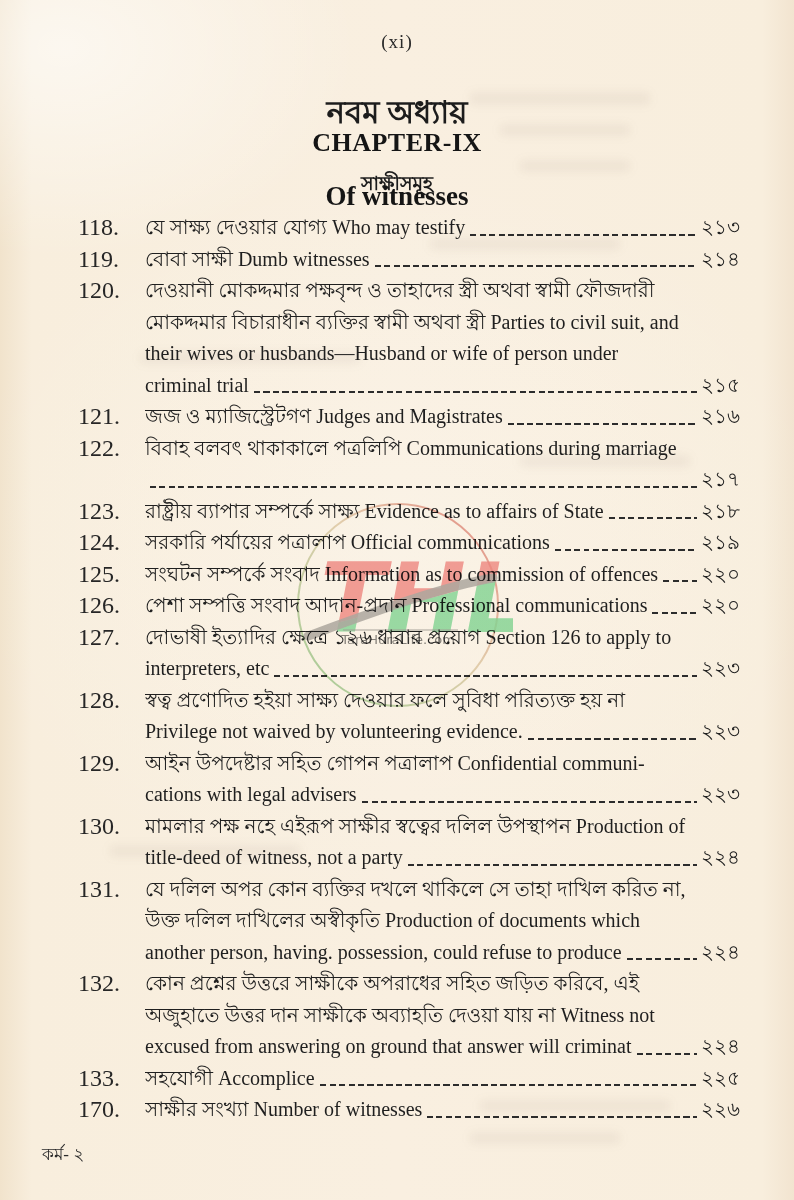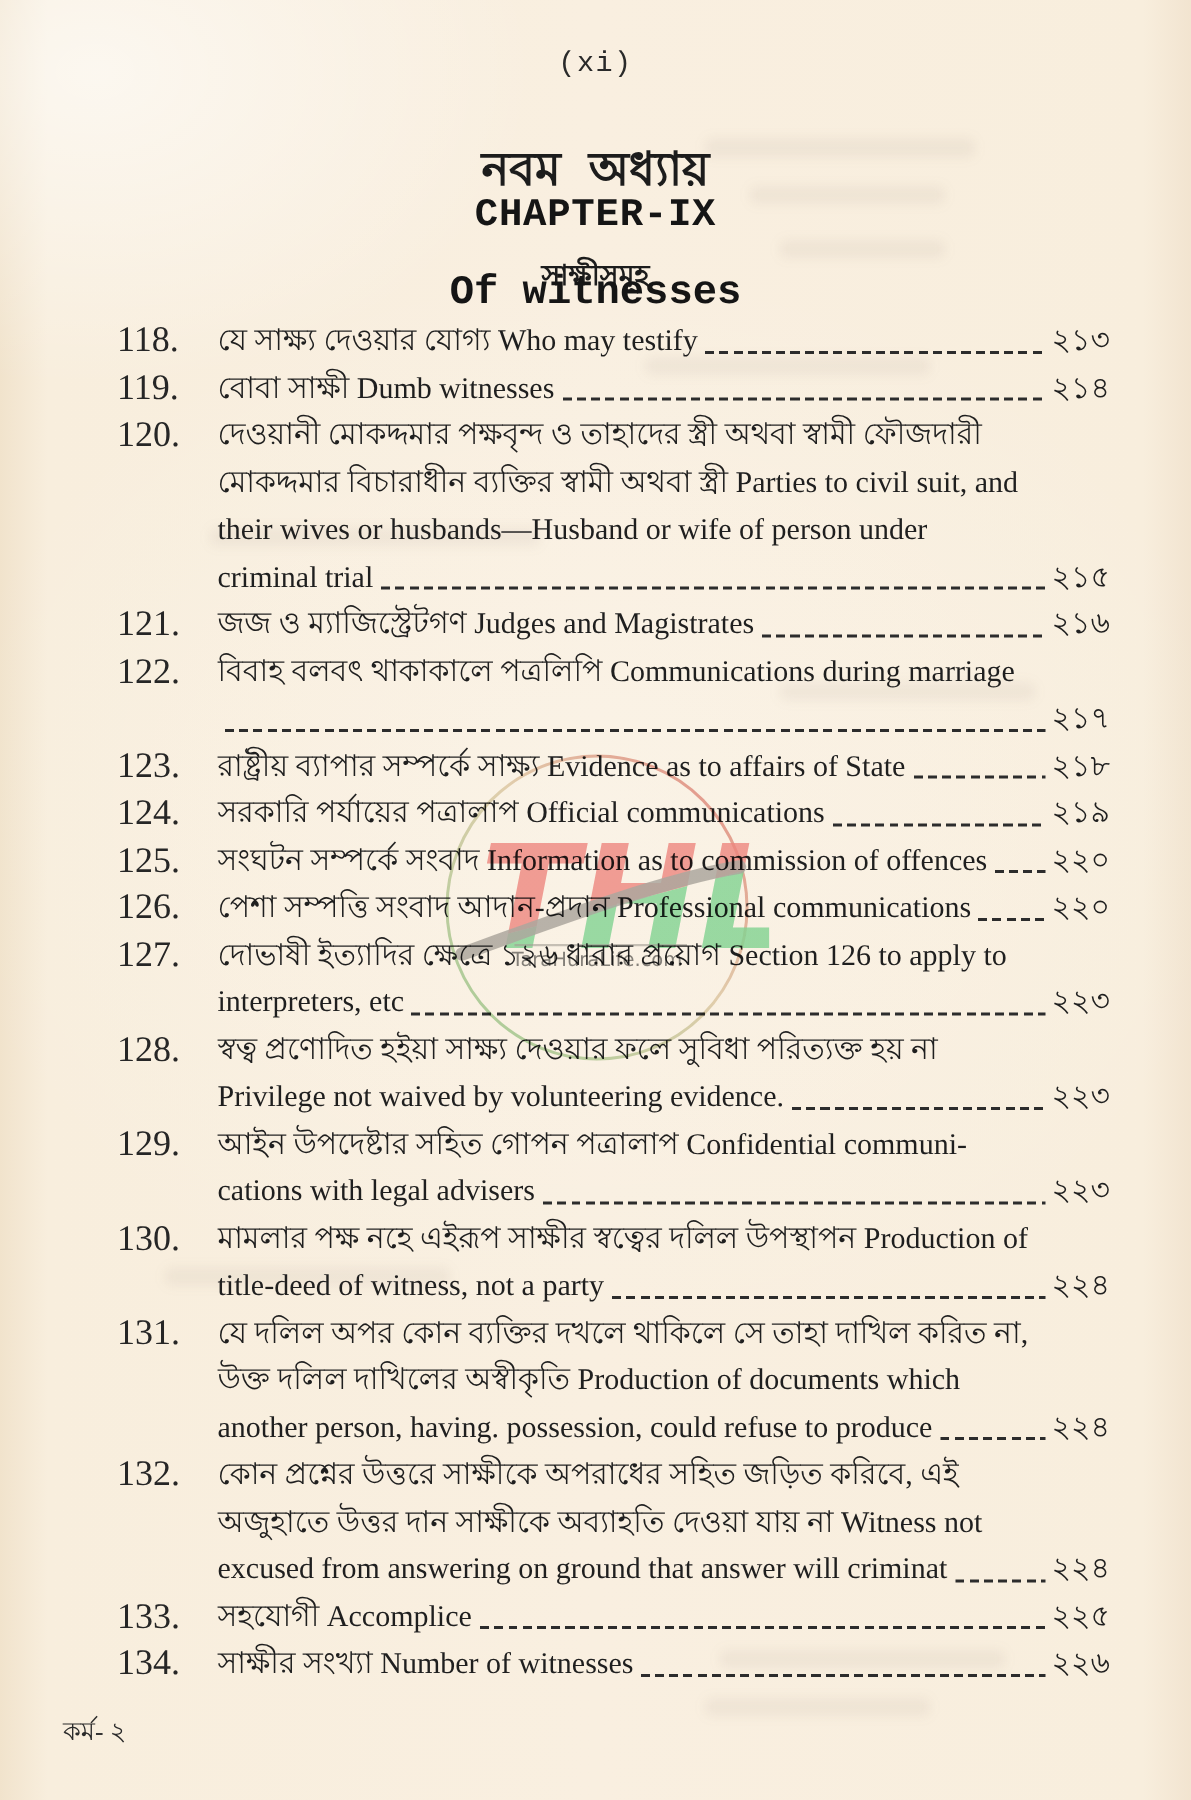--- a/index.html
+++ b/index.html
@@ -6,21 +6,21 @@
   .page{
     position:relative;width:794px;height:1200px;overflow:hidden;
     background:
       radial-gradient(ellipse 420px 300px at 8% 4%, rgba(255,255,255,.55), rgba(255,255,255,0) 70%),
       radial-gradient(ellipse 600px 500px at 50% 45%, rgba(255,253,248,.25), rgba(255,253,248,0) 75%),
       linear-gradient(90deg,#f1e3cc 0,#f8eedd 4%,#f9efe0 50%,#f8eedd 96%,#f2e4d0 100%),
       #f8eedd;
     font-family:"Liberation Serif","DejaVu Serif",serif;
     color:#222;
   }
-  .centered{position:absolute;left:0;width:100%;text-align:center;font-family:Liberation Mono, monospace;}
+  .centered{position:absolute;left:0;width:100%;text-align:center;}
   .folio{top:31px;font-size:19px;letter-spacing:1px;color:#2a2a2a;}
   .h-bn1{top:88px;font-size:31px;font-weight:bold;color:#1c1c1c;}
   .h-en1{top:116px;font-size:26px;font-weight:bold;letter-spacing:.5px;color:#151515;margin-top:12px;}
   .h-bn2{top:169px;font-size:19px;font-weight:bold;color:#1c1c1c;}
   .h-en2{top:181px;font-size:27px;font-weight:bold;color:#151515;}
   .toc{position:absolute;top:212px;left:78px;right:54px;}
   .entry{display:flex;align-items:flex-start;}
   .num{width:67px;flex:0 0 67px;font-size:24px;line-height:31.5px;color:#262626;}
   .content{flex:1;min-width:0;font-size:20px;line-height:31.5px;color:#1f1f1f;}
   .line{white-space:nowrap;overflow:hidden;}
@@ -222,21 +222,21 @@
         <div class="num">133.</div>
         <div class="content">
           <div class="line last">
             <span class="txt">সহযোগী Accomplice</span>
             <span class="leader"></span>
             <span class="pg">২২৫</span>
           </div>
         </div>
       </div>
       <div class="entry">
-        <div class="num">134.</div>
+        <div class="num">170.</div>
         <div class="content">
           <div class="line last">
             <span class="txt">সাক্ষীর সংখ্যা Number of witnesses</span>
             <span class="leader"></span>
             <span class="pg">২২৬</span>
           </div>
         </div>
       </div>
     </div>
 

